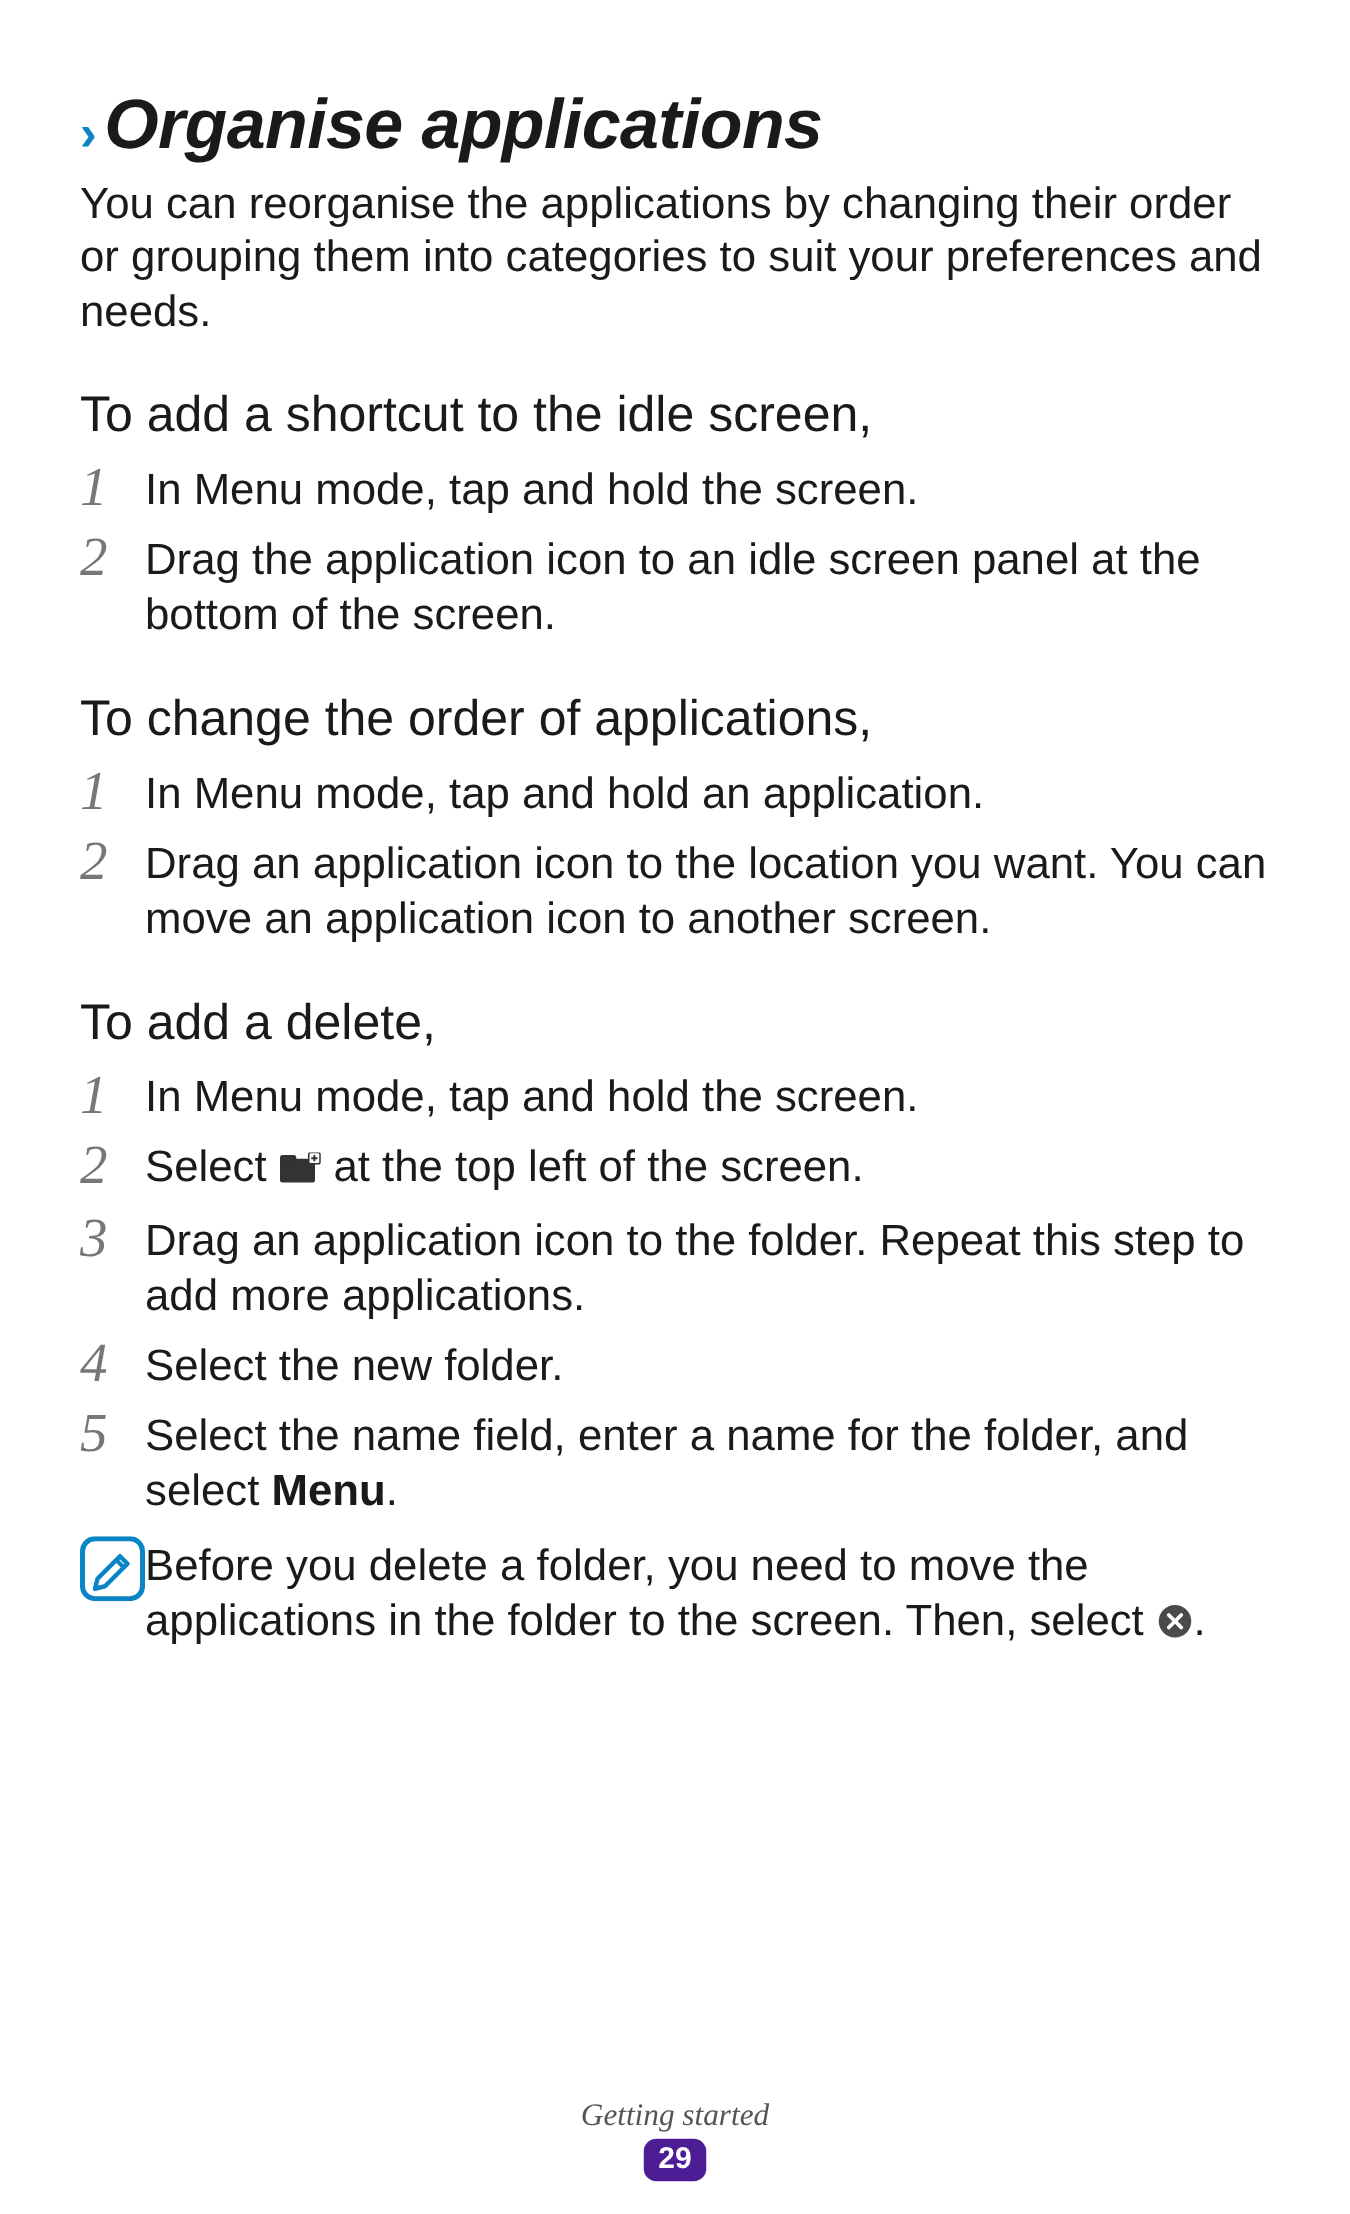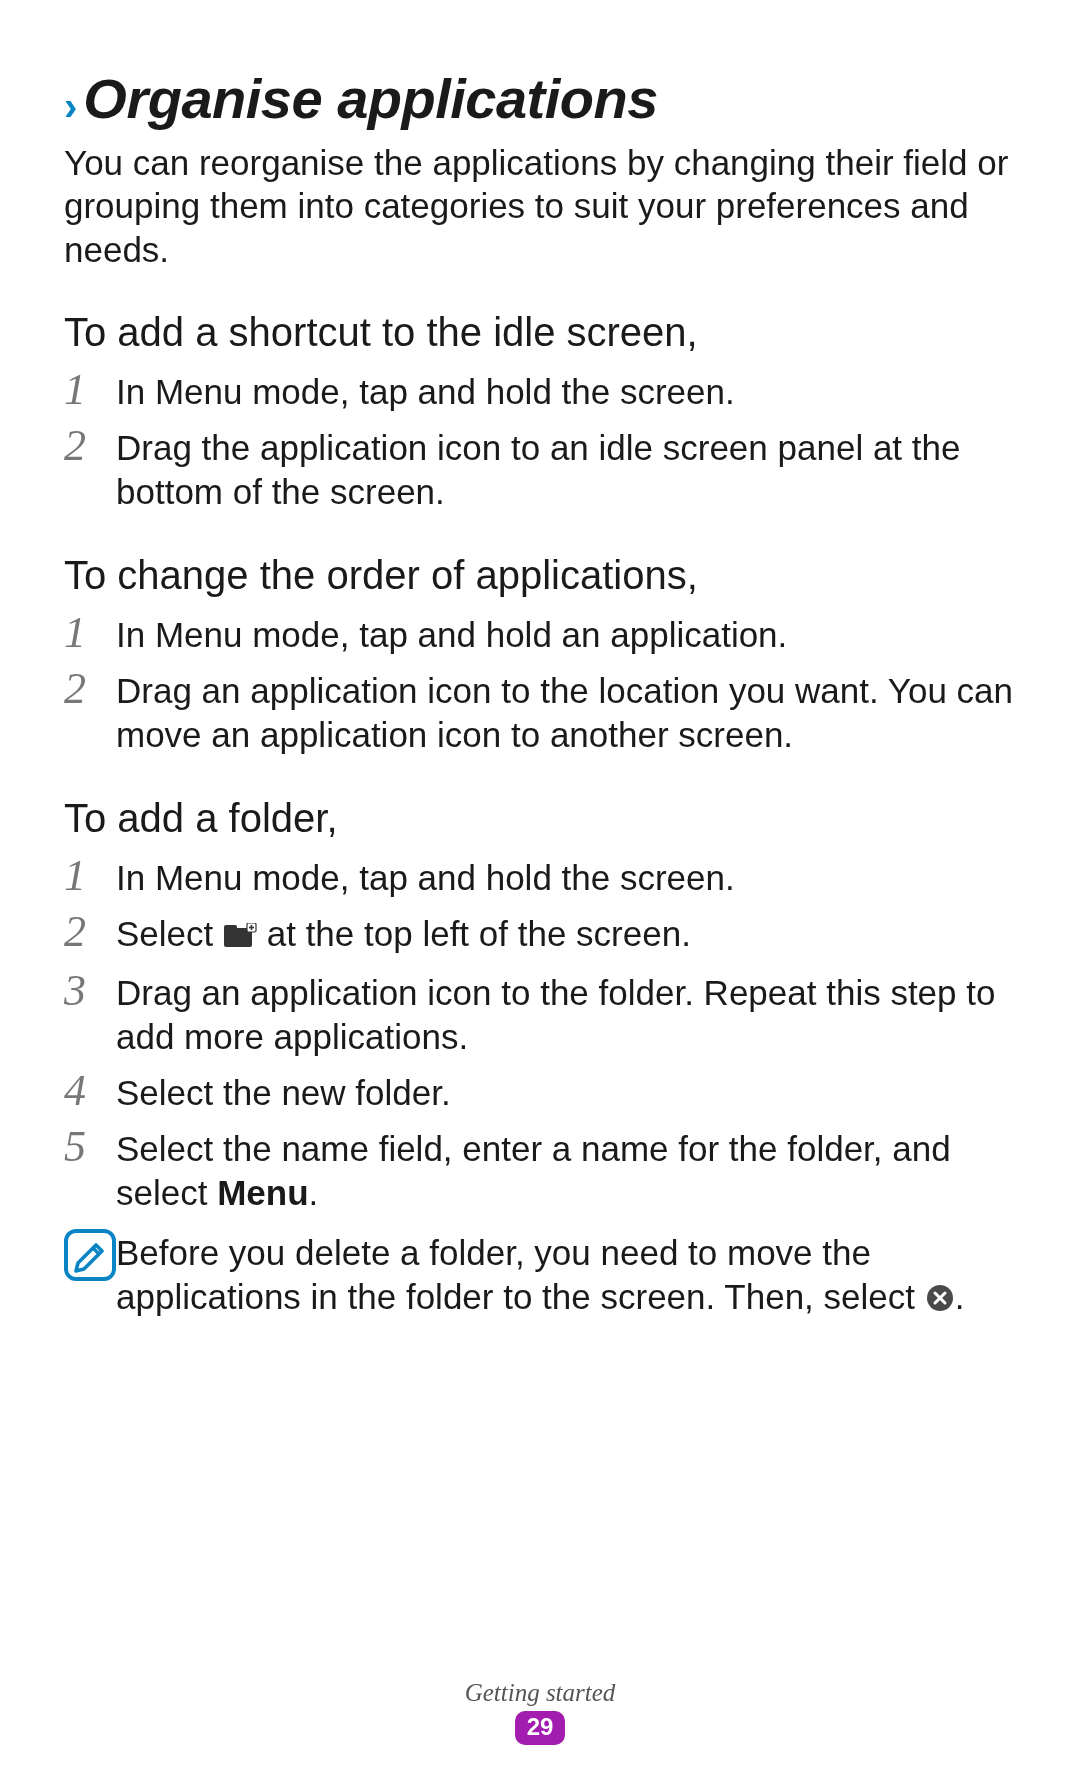--- a/index.html
+++ b/index.html
@@ -101,38 +101,38 @@
   }
   .footer-section {
     font-family: Georgia, "Times New Roman", serif;
     font-style: italic;
     font-size: 25px;
     color: #555;
   }
   .footer-badge {
     display: inline-block;
     margin-top: 4px;
-    background: #a21caf;
+    background: #4c1d95;
     color: #fff;
     font-size: 24px;
     font-weight: 600;
     padding: 2px 12px 3px;
     border-radius: 10px;
     line-height: 1.2;
   }
 </style>
 </head>
 <body>
 
 <div class="heading">
   <span class="chevron">›</span>
   <span class="heading-title">Organise applications</span>
 </div>
 
-<p class="para">You can reorganise the applications by changing their field or grouping them into categories to suit your preferences and needs.</p>
+<p class="para">You can reorganise the applications by changing their order or grouping them into categories to suit your preferences and needs.</p>
 
 <p class="lead-para">To add a shortcut to the idle screen,</p>
 <ol class="steps">
   <li>
     <span class="step-num">1</span>
     <span class="step-body">In Menu mode, tap and hold the screen.</span>
   </li>
   <li>
     <span class="step-num">2</span>
     <span class="step-body">Drag the application icon to an idle screen panel at the bottom of the screen.</span>
@@ -144,21 +144,21 @@
   <li>
     <span class="step-num">1</span>
     <span class="step-body">In Menu mode, tap and hold an application.</span>
   </li>
   <li>
     <span class="step-num">2</span>
     <span class="step-body">Drag an application icon to the location you want. You can move an application icon to another screen.</span>
   </li>
 </ol>
 
-<p class="lead-para">To add a folder,</p>
+<p class="lead-para">To add a delete,</p>
 <ol class="steps">
   <li>
     <span class="step-num">1</span>
     <span class="step-body">In Menu mode, tap and hold the screen.</span>
   </li>
   <li>
     <span class="step-num">2</span>
     <span class="step-body">
       <span>Select </span>
       <span class="inline-icon-folder">

